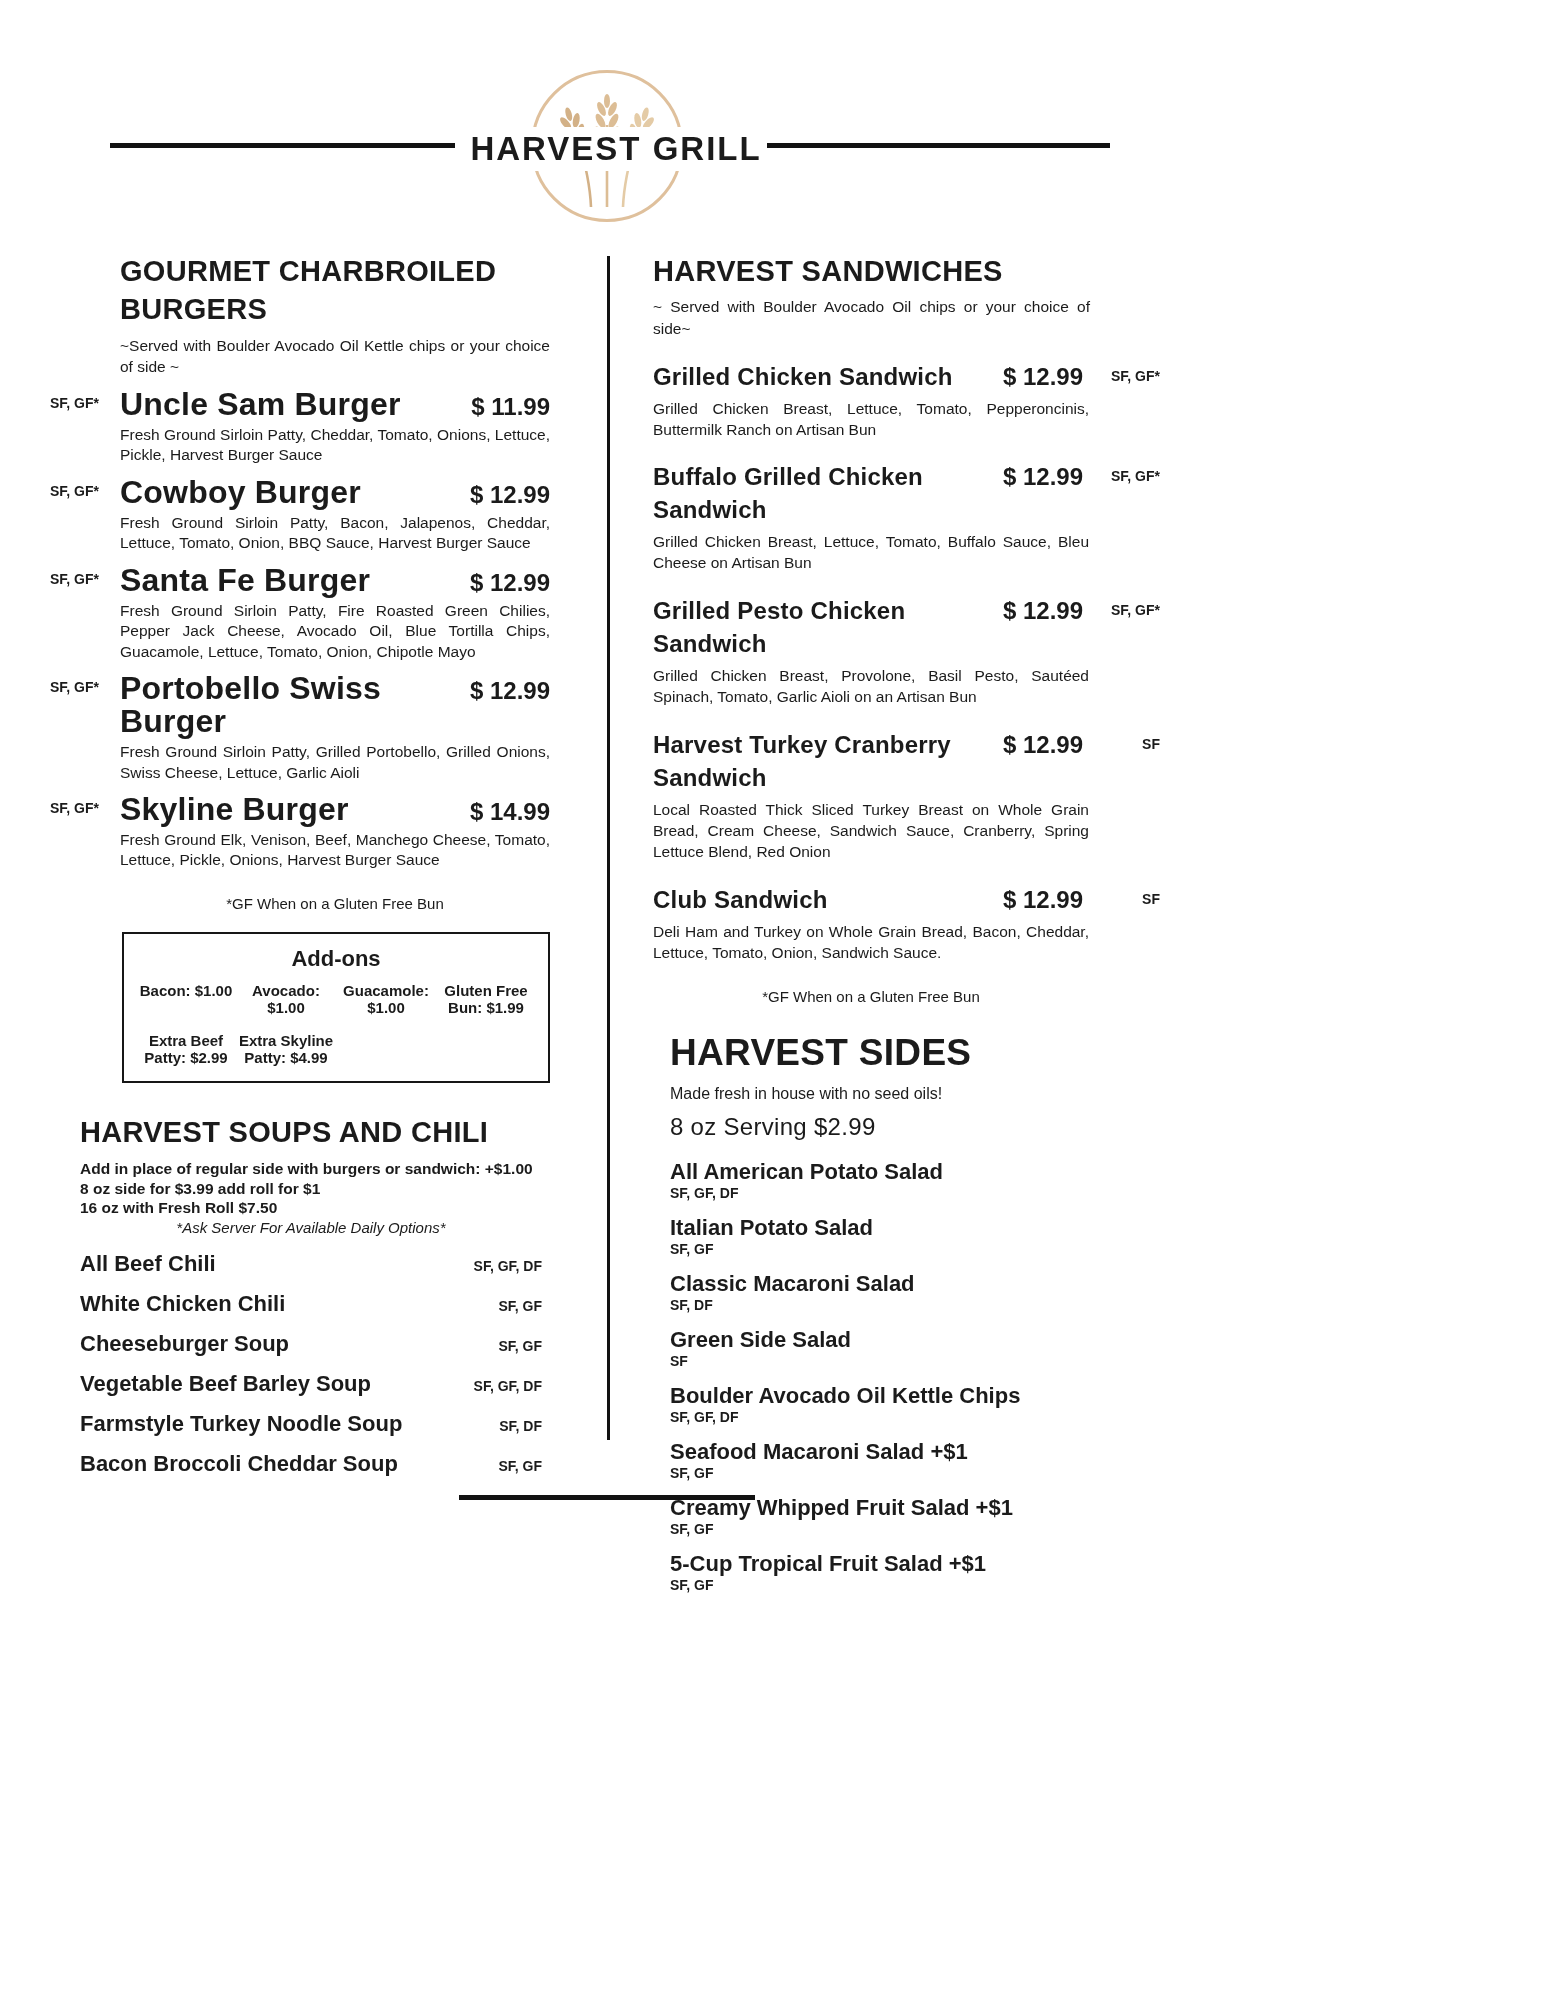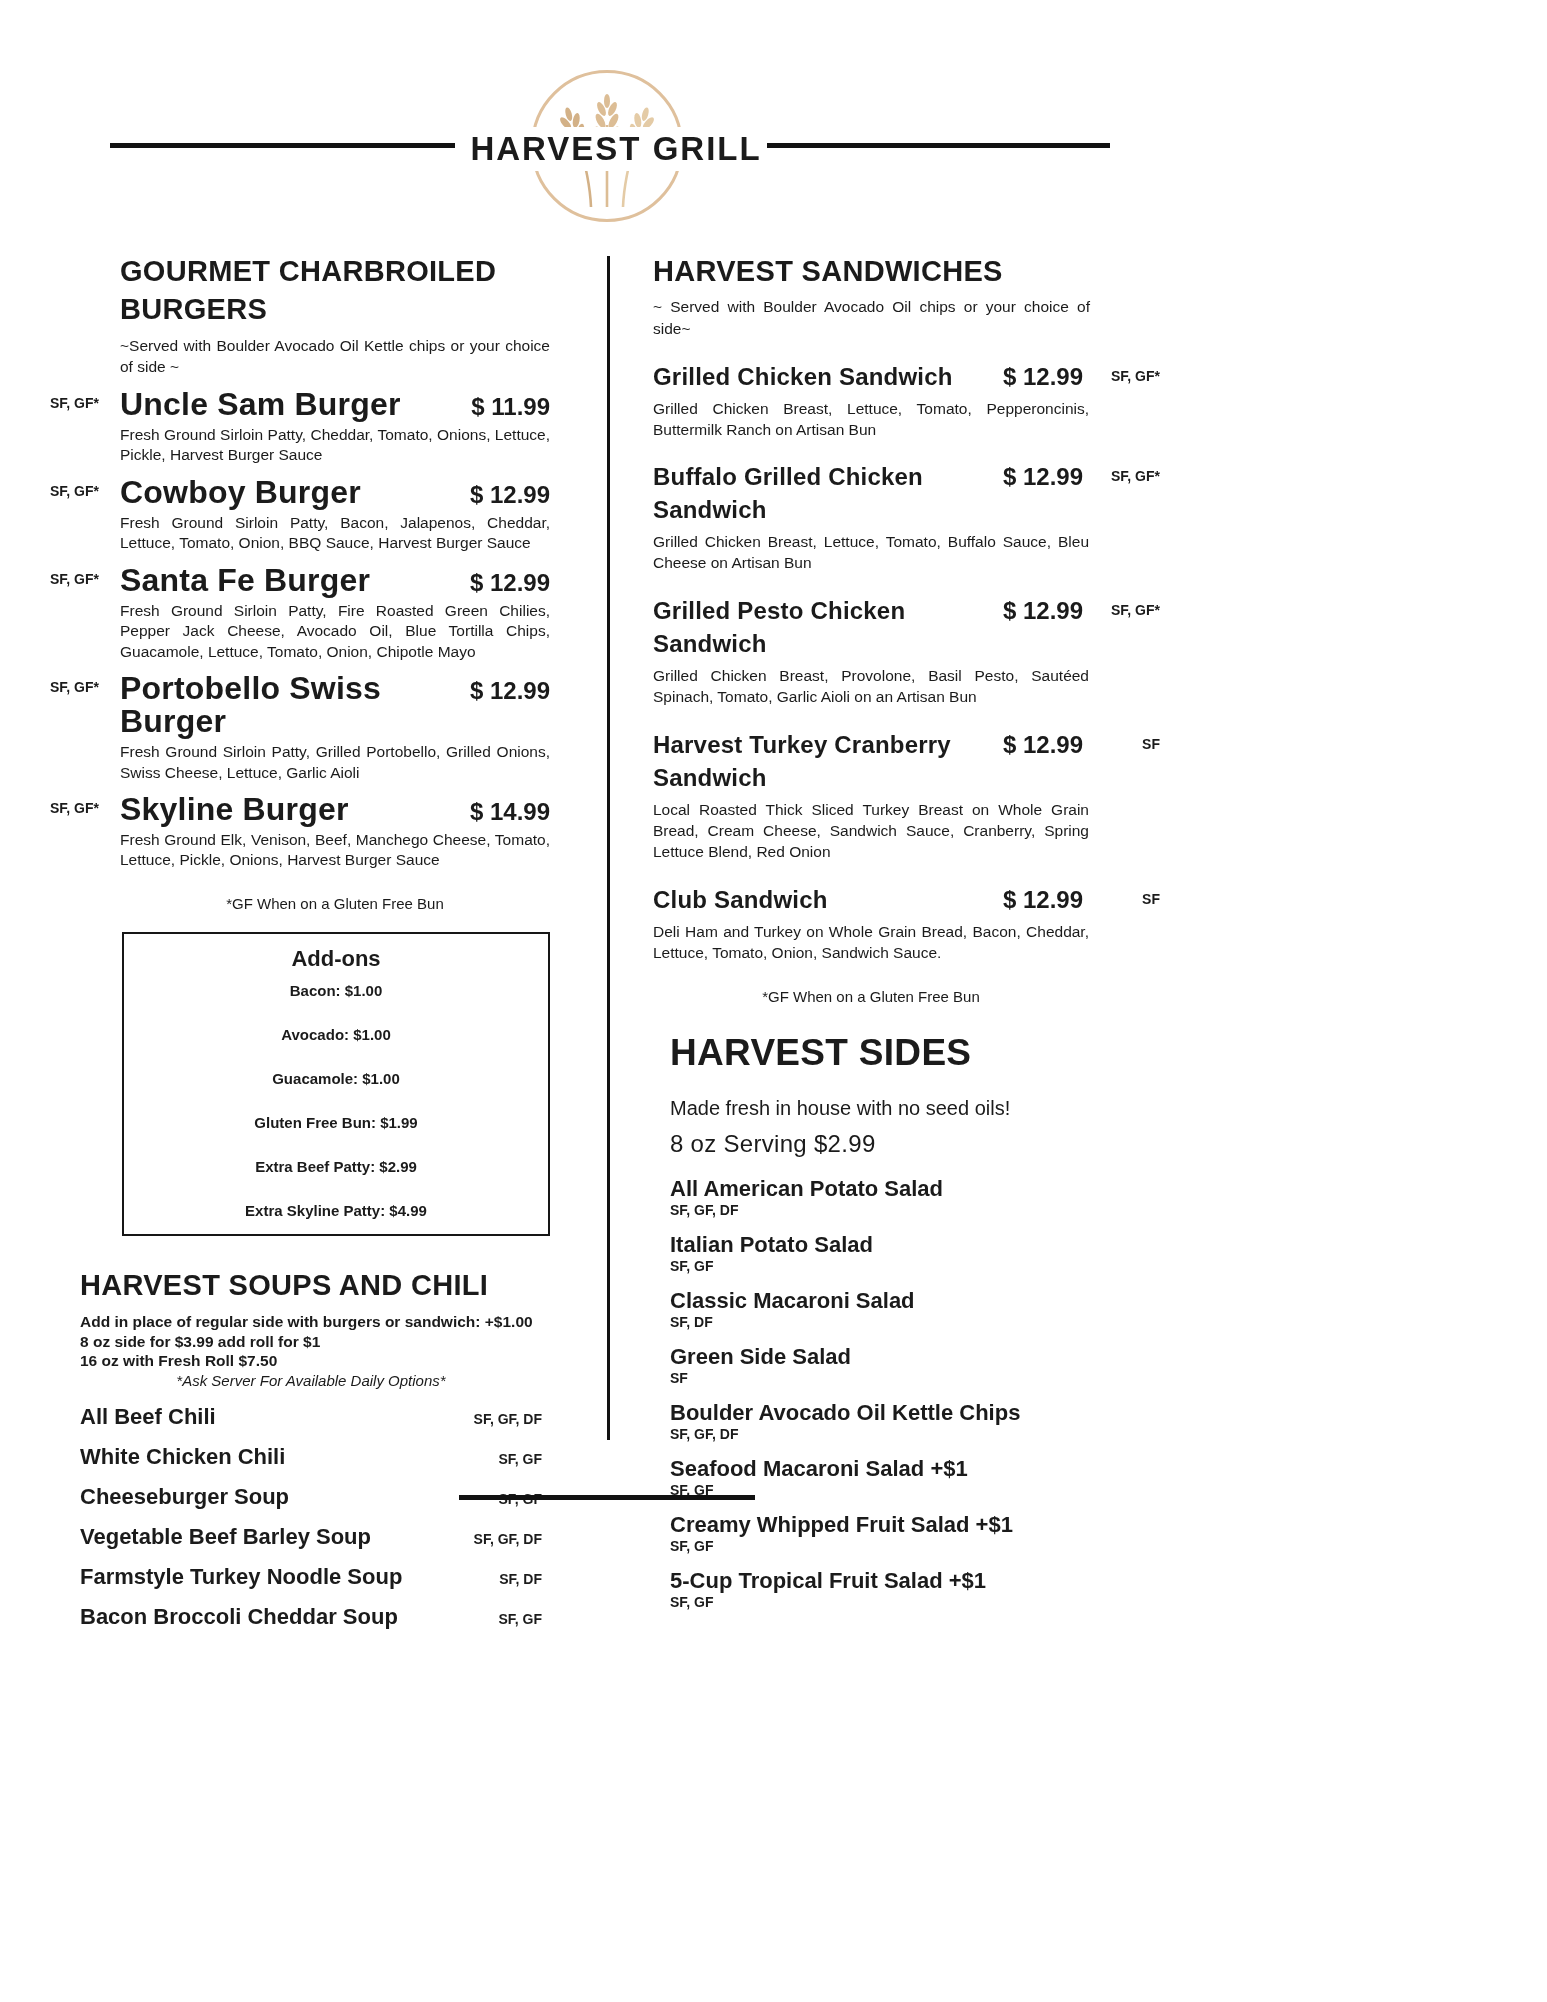--- a/index.html
+++ b/index.html
@@ -30,21 +30,21 @@
   .b-item { position:relative; margin-top:10px; }
   .b-row { display:flex; justify-content:space-between; align-items:baseline; }
   .name24 { font-size:32px; font-weight:700; letter-spacing:.2px; line-height:33px; }
   .price24 { font-size:24px; font-weight:700; white-space:nowrap; }
   .tagL { position:absolute; left:-70px; top:7px; font-size:14px; font-weight:700; }
   .desc { margin-top:4px; font-size:15.5px; line-height:1.32; text-align:justify; }
   .footnote { margin-top:24px; text-align:center; font-size:15px; }
 
   .addons { margin:20px 0 0 2px; border:2.5px solid #161616; padding:12px 12px 15px; }
   .addons-title { text-align:center; font-size:22px; font-weight:700; margin-bottom:10px; }
-  .addons-grid { display:grid; grid-template-columns:1fr; row-gap:27px; }
+  .addons-grid { display:grid; grid-template-columns:1fr 1fr 1fr 1fr; row-gap:16px; }
   .addon { text-align:center; font-size:15px; font-weight:700; }
 
   
   .soups { margin-top:30px; margin-left:30px; width:462px; }
   .notes { margin-top:8px;font-weight:bold; }
   .note { font-size:15.5px; line-height:1.25; }
   .ask { margin-top:2px; text-align:center; font-style:italic; font-size:15px; }
   .s-rows { margin-top:14px; }
   .s-row { display:flex; justify-content:space-between; align-items:baseline; margin-top:13px;gap:40px; }
   .s-name { font-size:22px; font-weight:700; line-height:27px; }
@@ -56,21 +56,21 @@
   .sand-head { display:grid; grid-template-columns:1fr 115px 77px; align-items:start; }
   .sand-name { font-size:24px; font-weight:700; line-height:33px; letter-spacing:.2px; }
   .sand-price { font-size:24px; font-weight:700; line-height:33px; text-align:right; white-space:nowrap; }
   .sand-tags { font-size:14px; font-weight:700; text-align:right; padding-top:8px; white-space:nowrap; }
   .sand-desc { width:436px; margin-top:6px; font-size:15.5px; line-height:1.35; text-align:justify; }
   .sandwiches .footnote { width:436px; }
 
   
   .sides { margin-top:24px; padding-left:17px; }
   .sides-title { font-size:37px; font-weight:700; letter-spacing:.3px; line-height:1.3; }
-  .sides-sub { margin-top:20px; font-size:20px; }
+  .sides-sub { margin-top:8px; font-size:16px; }
   .sides-serving { margin-top:10px; font-size:24px; letter-spacing:.3px; line-height:1.15; }
   .side-rows { margin-top:18px; }
   .side-row { display:flex; justify-content:space-between; align-items:baseline; margin-top:13px;flex-direction:column; }
   .side-name { font-size:22px; font-weight:700; line-height:27px; }
 
   
   .bottom-rule { position:absolute; left:459px; top:1495px; width:296px; height:5px; background:#121212; }
 </style>
 </head>
 <body>

